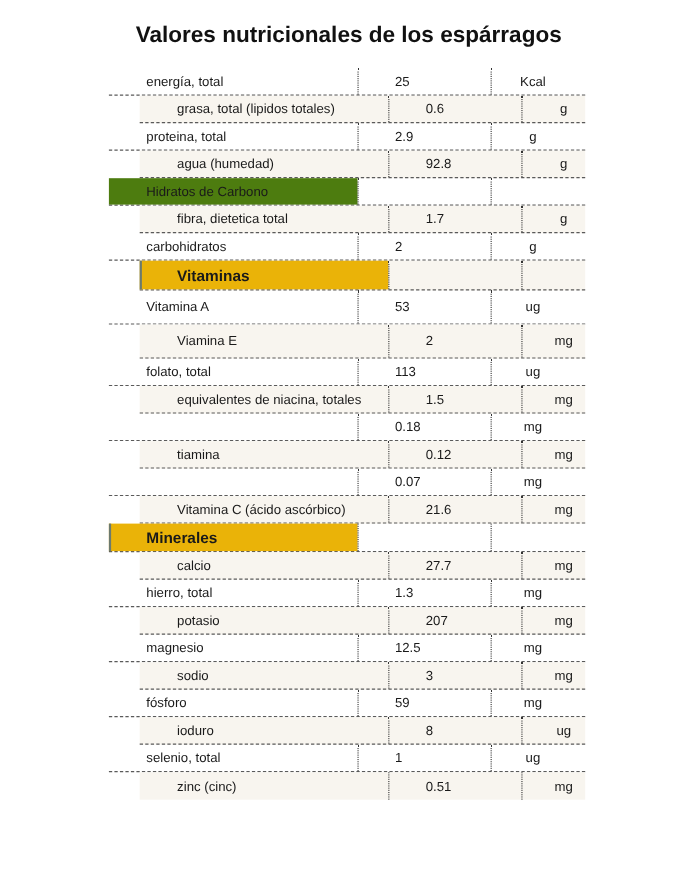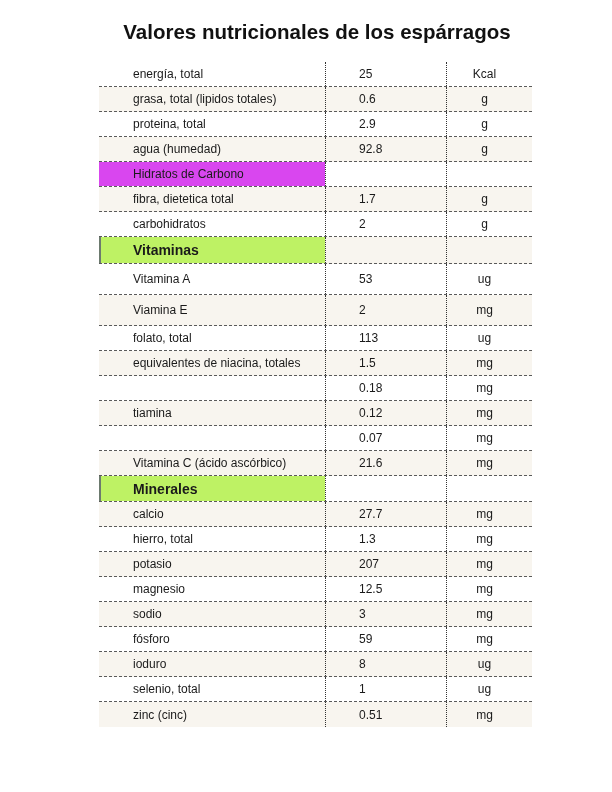--- a/index.html
+++ b/index.html
@@ -1,27 +1,27 @@
 <!DOCTYPE html>
 <html><head>
 <meta charset="utf-8">
 <style>
   html, body { margin: 0; padding: 0; background: #ffffff; }
   body { width: 612px; height: 792px; position: relative; overflow: hidden; font-family: "Liberation Sans", sans-serif; color: #1a1a1a; }
   .title { position: absolute; left: 0; top: 20px; width: 634px; text-align: center; font-size: 20.5px; font-weight: bold; color: #111; }
   .table { position: absolute; left: 99px; top: 62px; width: 433px; }
   .row { position: relative; height: 25px; border-bottom: 1px dashed #5a5a5a; box-sizing: border-box; font-size: 12px; }
-  .row.alt { background: #f8f5ef; }
+  .row.alt { background: #f8f5ef; margin-left: 28px; }
   .row.tall { height: 31px; }
   .row .c1, .row .c2, .row .c3 { position: absolute; top: 0; bottom: 0; display: flex; align-items: center; box-sizing: border-box; }
   .row .c1 { left: 0; width: 226px; padding-left: 34px; }
   .row .c2 { left: 226px; width: 133px; padding-left: 33px; border-left: 1px dotted #333; }
   .row .c3 { left: 347px; width: 74px; justify-content: center; border-left: 1px dotted #333; padding-left: 2px; }
-  .row.hidratos .c1 { background: #d946ef; }
-  .row.section .c1 { background: #bef264; font-weight: bold; font-size: 14px; border-left: 2px solid #6c7a6e; padding-left: 32px; }
+  .row.hidratos .c1 { background: #4d7c0f; }
+  .row.section .c1 { background: #eab308; font-weight: bold; font-size: 14px; border-left: 2px solid #6c7a6e; padding-left: 32px; }
   .row.section { height: 26px; }
   .row.section.first { height: 27px; }
 </style>
 </head>
 <body>
 
 <div class="title">Valores nutricionales de los espárragos</div>
 
 <div class="table">
   <div class="row">

